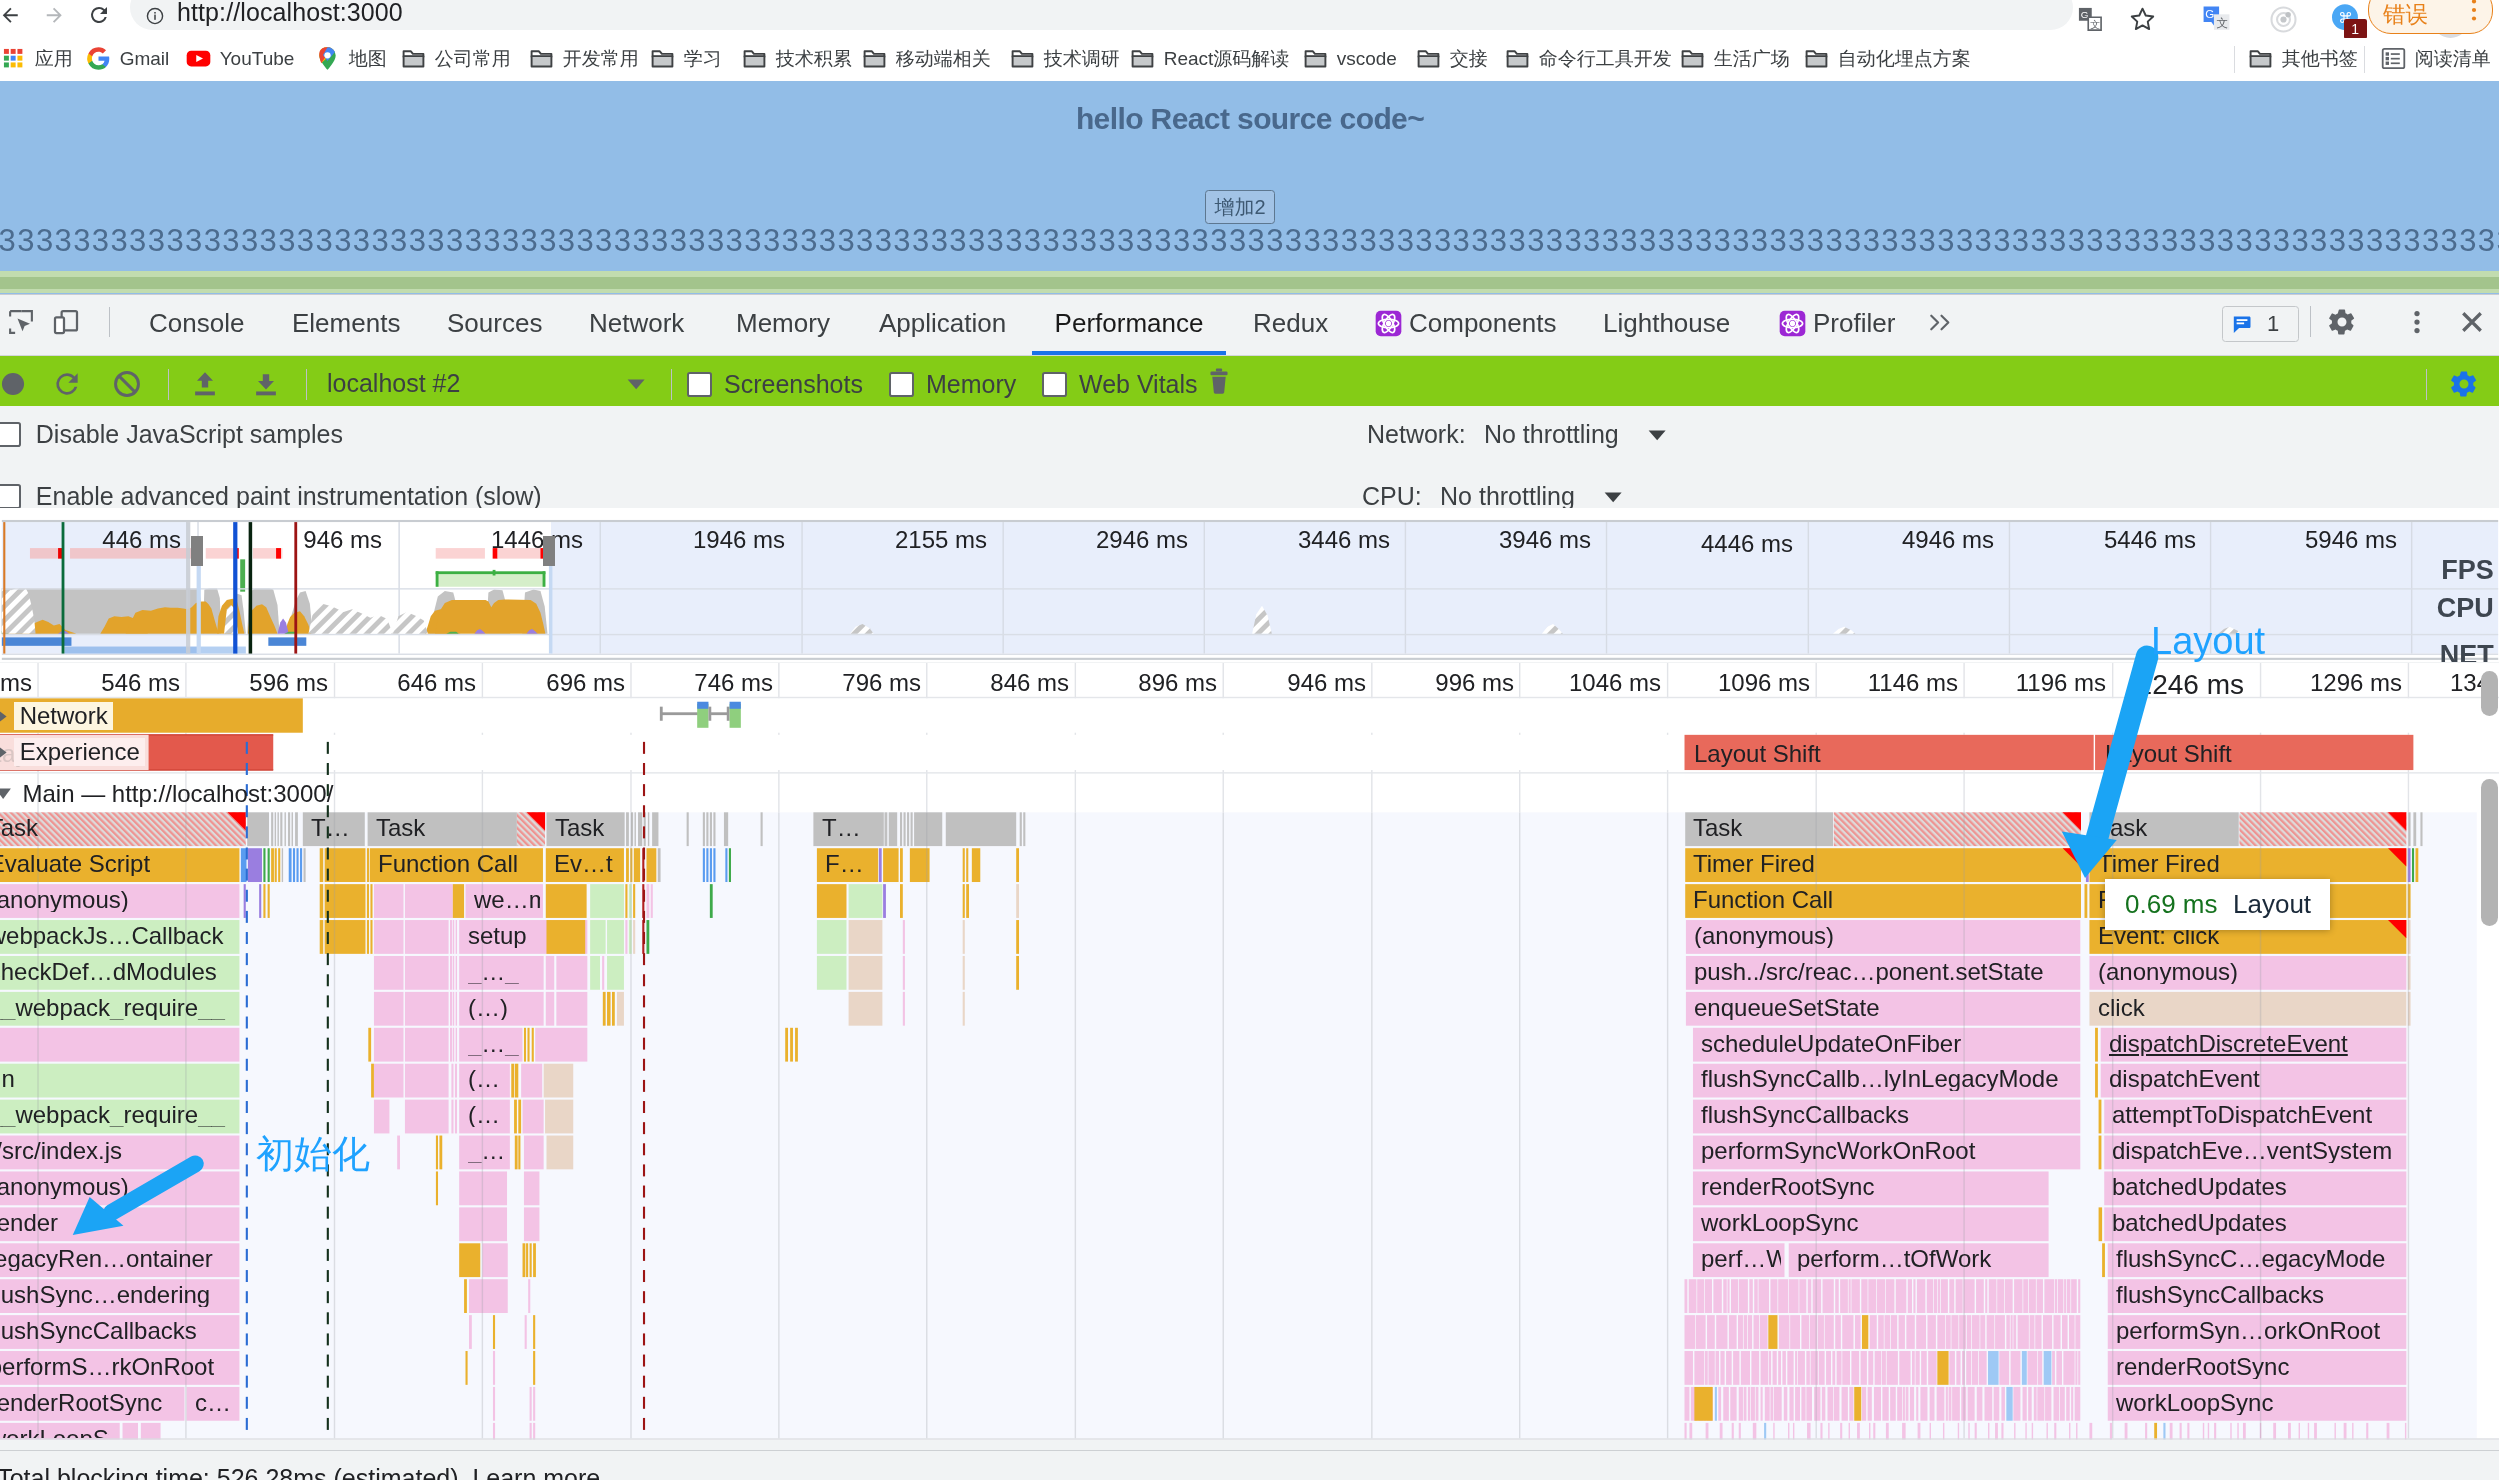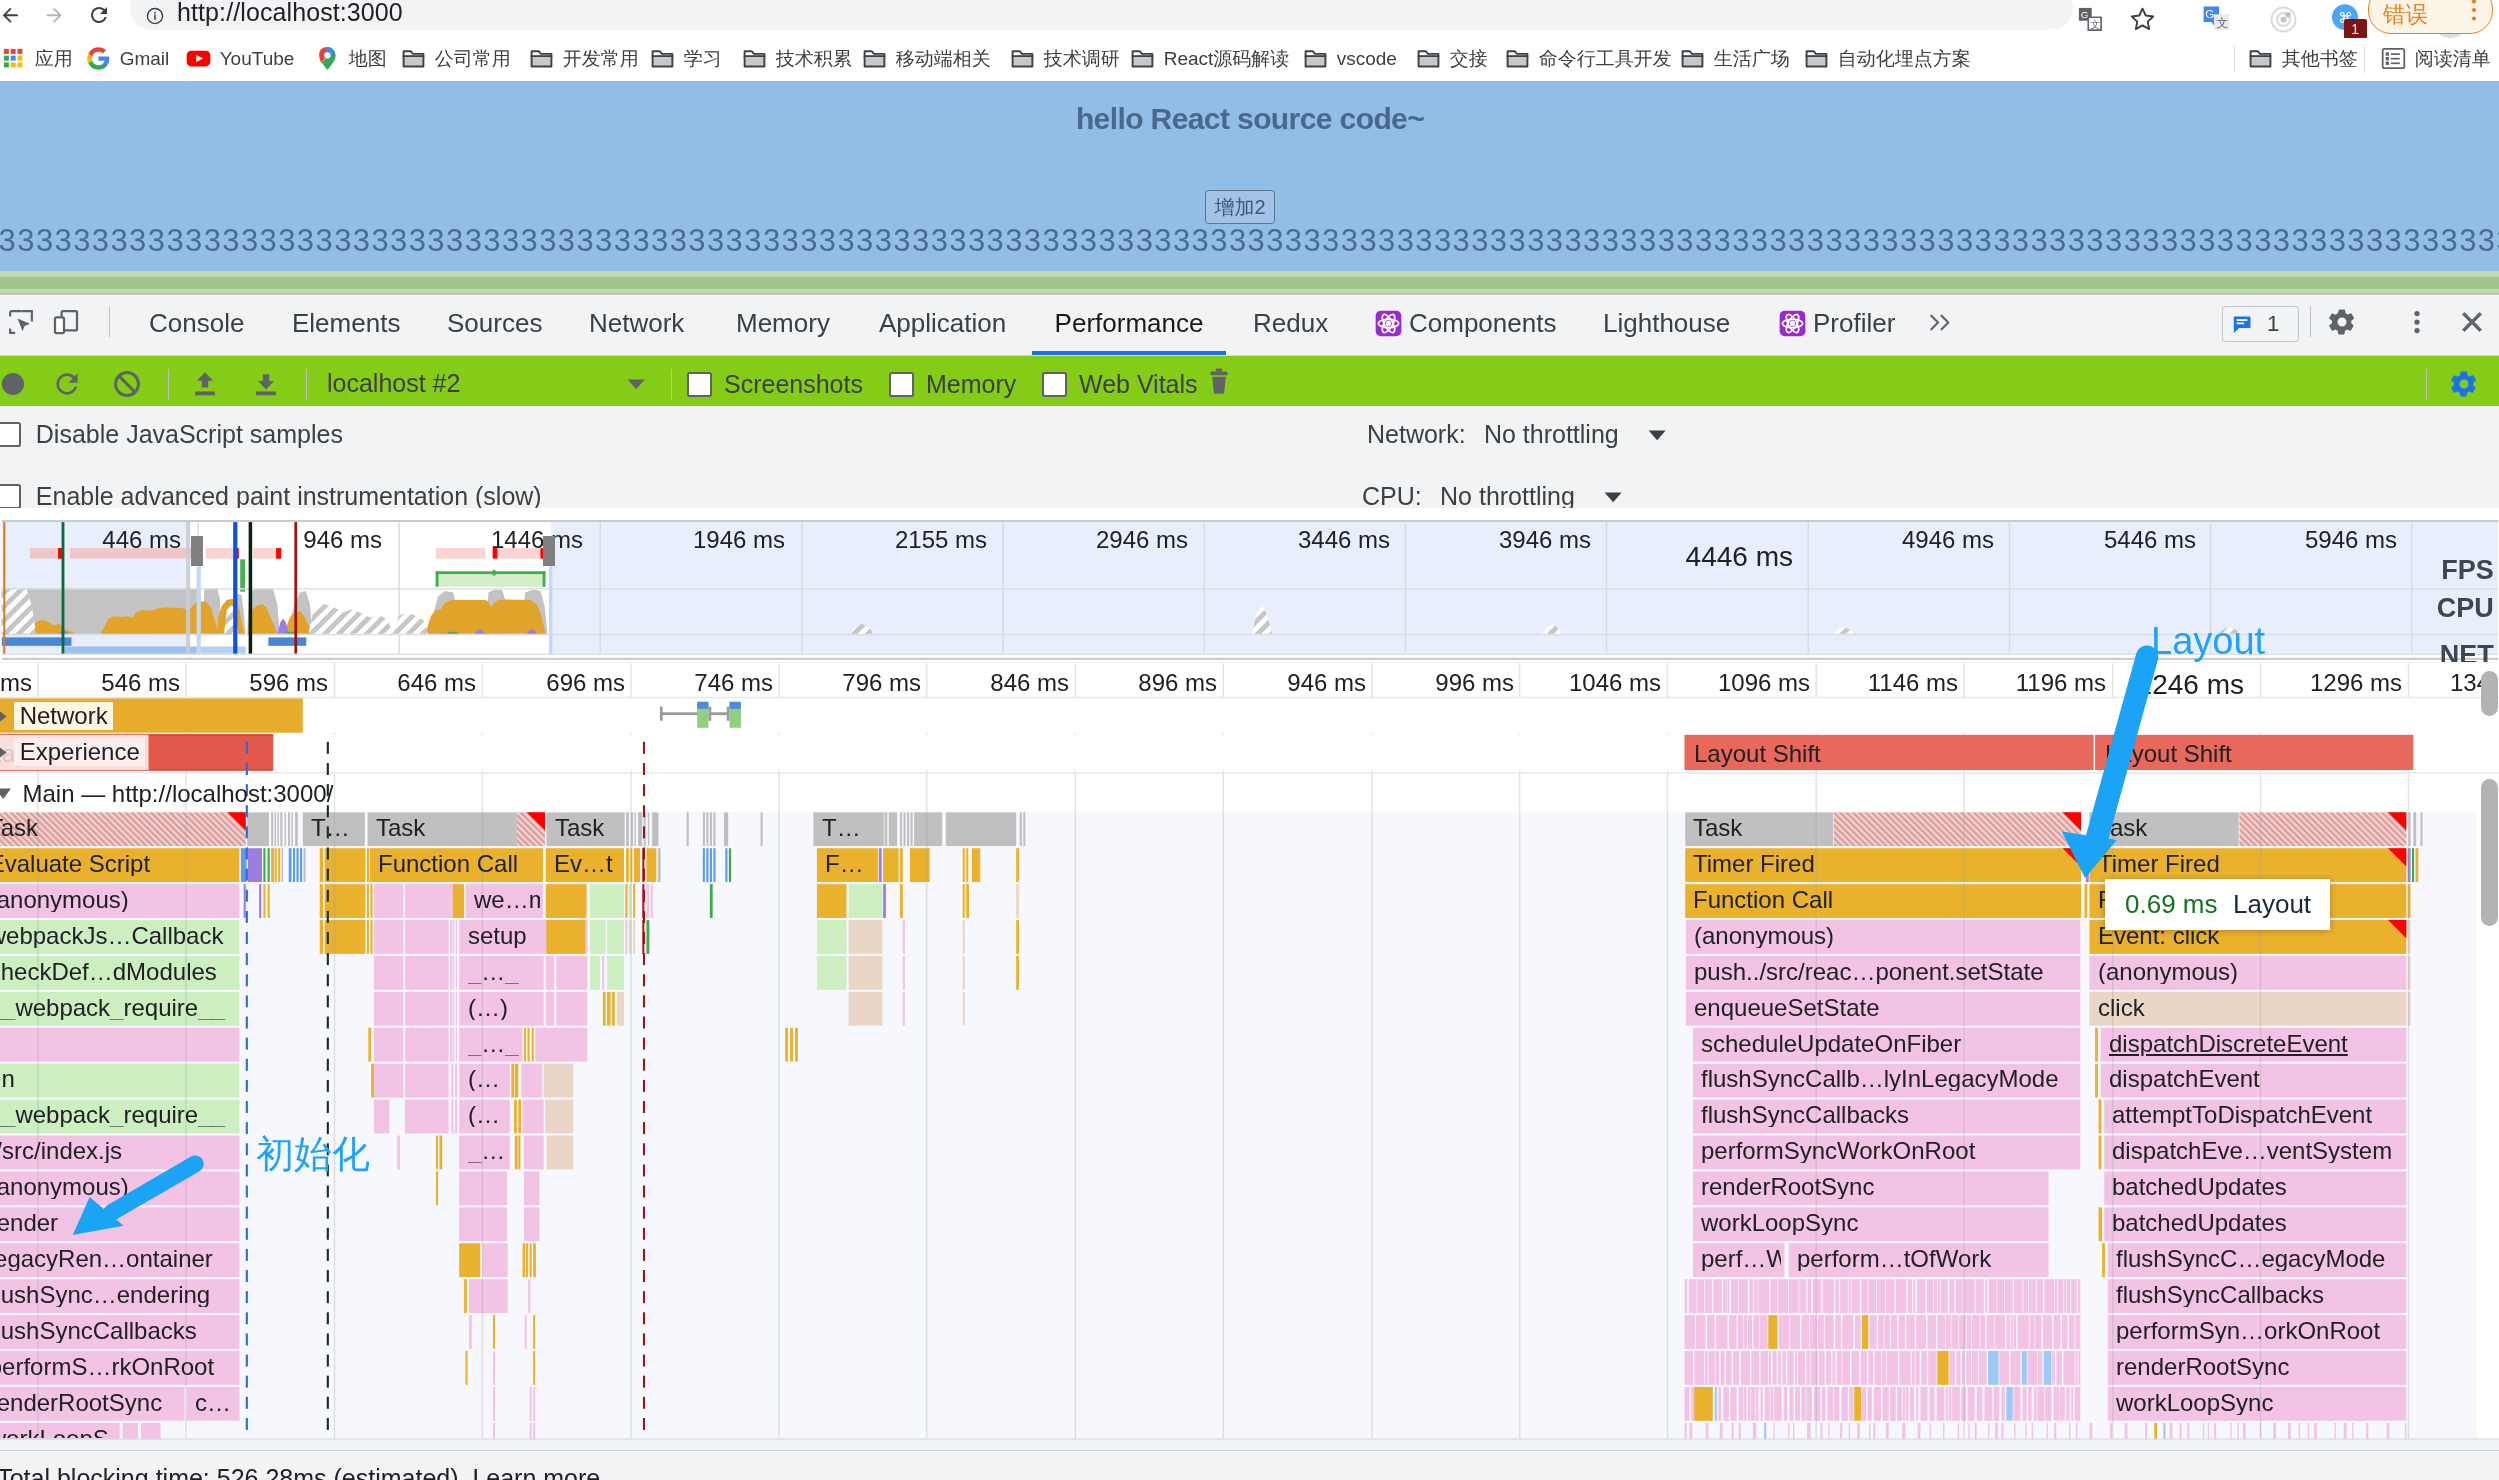--- a/index.html
+++ b/index.html
@@ -592,21 +592,21 @@
           <rect x="0" y="213" width="3550" height="3" fill="#c8ccd1"></rect>
         </svg>
         <div class="ruler-txt" style="right: 2319px; top: 18.3px; font-size: 24px;">446 ms</div>
         <div class="ruler-txt" style="right: 2118px; top: 18.3px; font-size: 24px;">946 ms</div>
         <div class="ruler-txt" style="right: 1917px; top: 18.3px; font-size: 24px;">1446 ms</div>
         <div class="ruler-txt" style="right: 1715px; top: 18.3px; font-size: 24px;">1946 ms</div>
         <div class="ruler-txt" style="right: 1513px; top: 18.3px; font-size: 24px;">2155 ms</div>
         <div class="ruler-txt" style="right: 1312px; top: 18.3px; font-size: 24px;">2946 ms</div>
         <div class="ruler-txt" style="right: 1110px; top: 18.3px; font-size: 24px;">3446 ms</div>
         <div class="ruler-txt" style="right: 909px; top: 18.3px; font-size: 24px;">3946 ms</div>
-        <div class="ruler-txt" style="right: 707px; top: 33px; font-size: 28px;">4446 ms</div>
+        <div class="ruler-txt" style="right: 707px; top: 22px; font-size: 24px;">4446 ms</div>
         <div class="ruler-txt" style="right: 506px; top: 18.3px; font-size: 24px;">4946 ms</div>
         <div class="ruler-txt" style="right: 304px; top: 18.3px; font-size: 24px;">5446 ms</div>
         <div class="ruler-txt" style="right: 103px; top: 18.3px; font-size: 24px;">5946 ms</div>
         <div style="position: absolute; left: 191px; top: 28px; width: 12px; height: 30px; background: rgb(128, 128, 128);"></div>
         <div style="position: absolute; left: 543px; top: 28px; width: 12px; height: 30px; background: rgb(128, 128, 128);"></div>
         <div class="ovlabel" style="top: 49px;">FPS</div>
         <div class="ovlabel" style="top: 87px;">CPU</div>
         <div class="ovlabel" style="top: 134px;">NET</div>
       </div>
 

